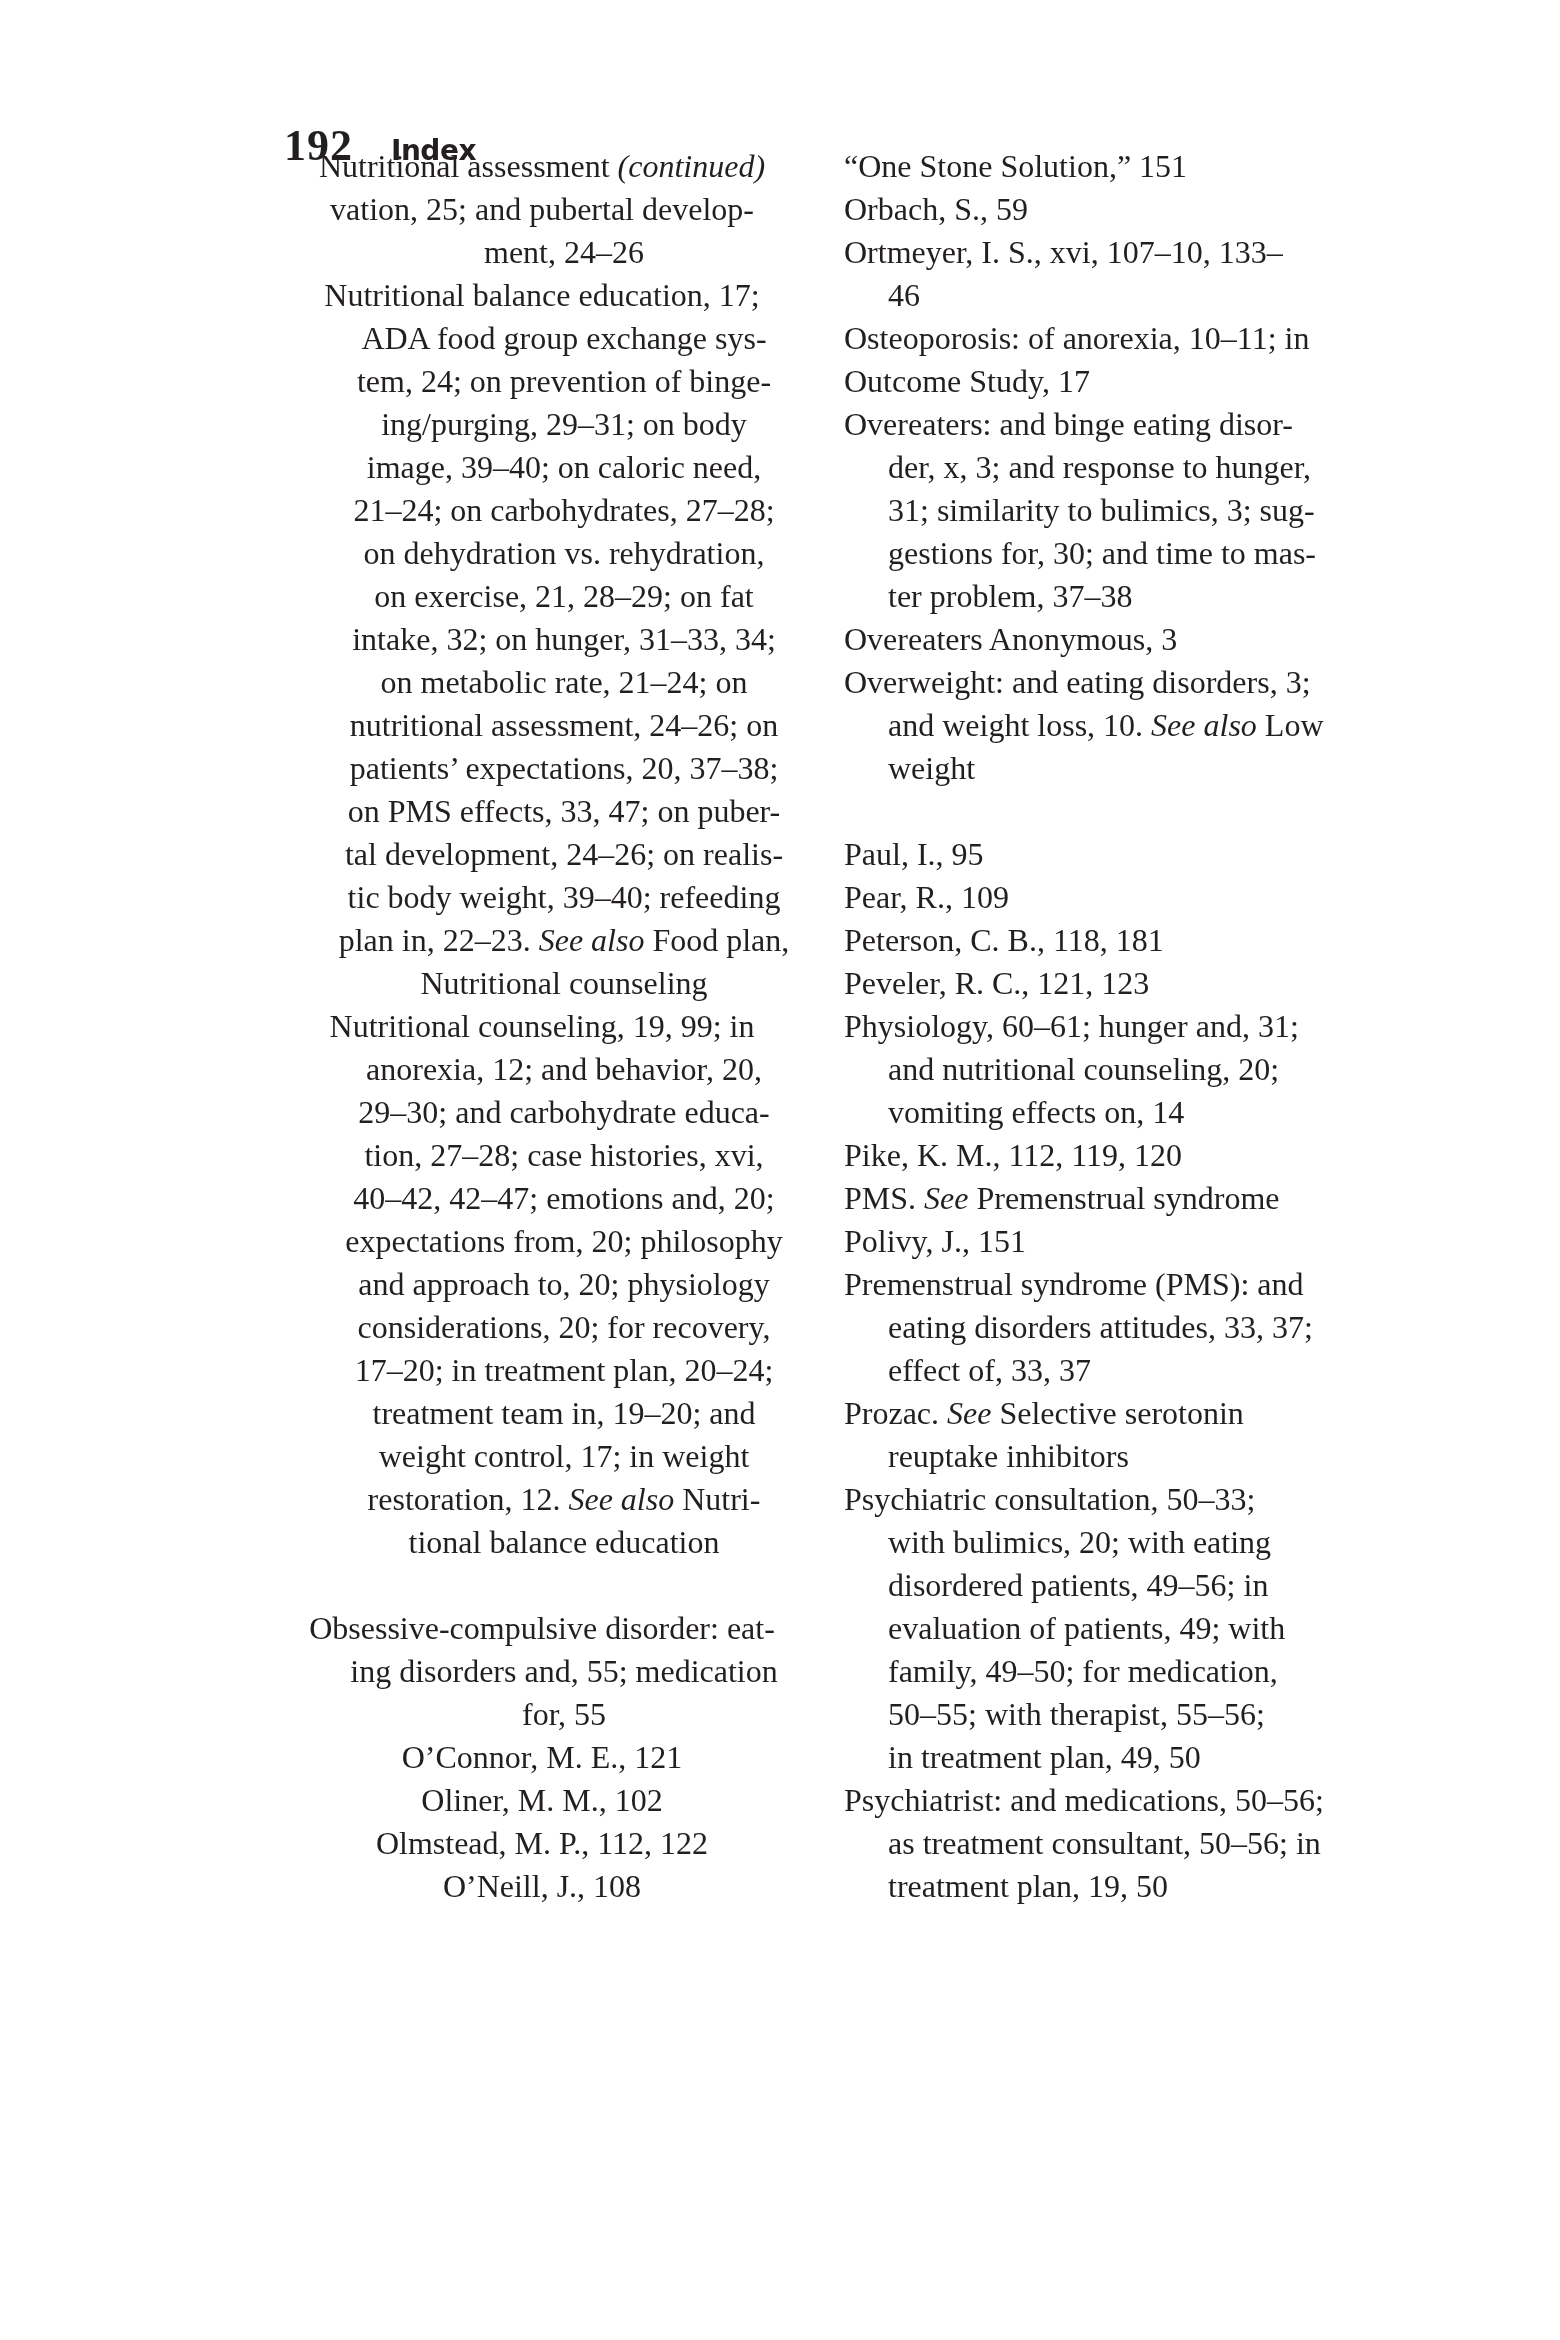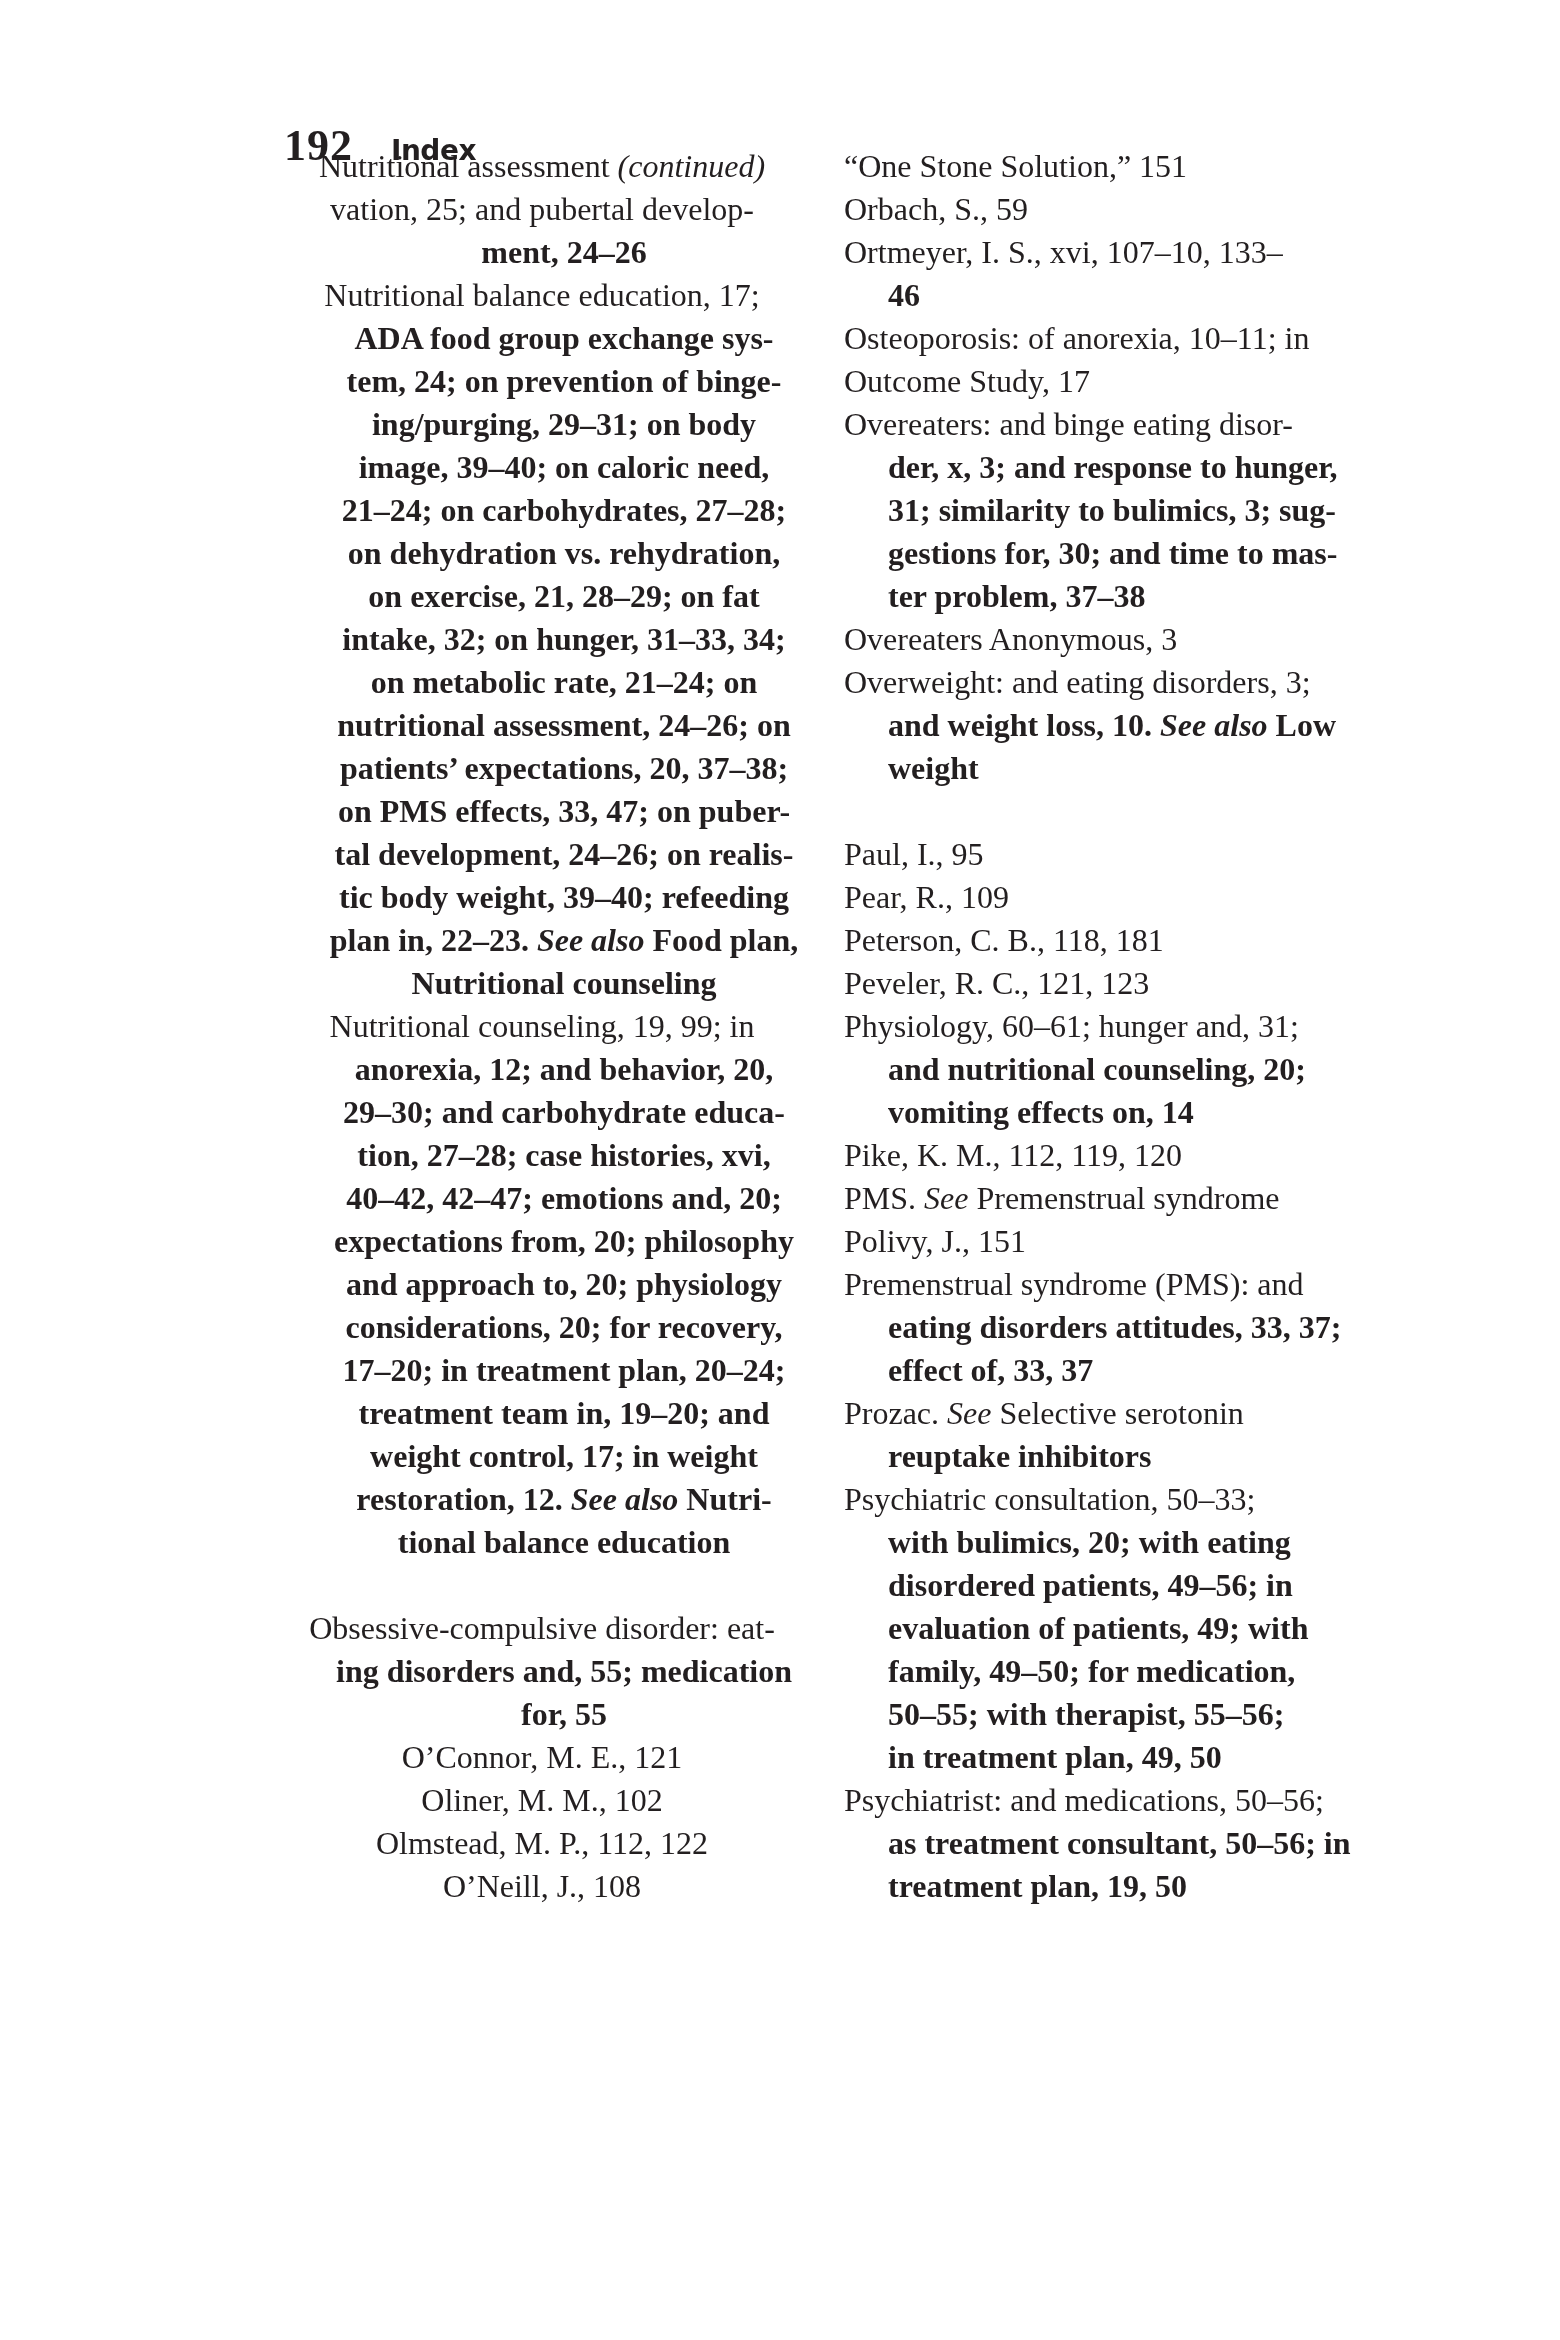--- a/index.html
+++ b/index.html
@@ -6,21 +6,21 @@
   body { width: 1561px; height: 2341px; position: relative; overflow: hidden; color: #231f20; }
   .page { position: absolute; left: 0; top: 0; width: 1561px; height: 2341px; }
   .running-head { position: absolute; left: 284px; top: 96px; height: 44px; display: flex; align-items: baseline; }
   .folio { font-family: "Liberation Serif", serif; font-size: 44px; font-weight: bold; letter-spacing: 1px; margin-top: 24px; }
   .section-title { font-family: "DejaVu Sans", sans-serif; font-size: 28px; font-weight: bold; margin-left: 38px; letter-spacing: -0.5px; }
   .col { position: absolute; top: 145px; width: 516px; font-family: "Liberation Serif", serif; font-size: 32px; line-height: 43px; }
   .col-left { left: 284px; text-align: center; }
   .col-right { left: 844px; }
   .line { display: block; white-space: nowrap; }
   .first { }
-  .cont { padding-left: 44px; font-weight: bold; }
+  .cont { padding-left: 44px; }
   .gap { height: 43px; }
   em { font-style: italic; }
 </style>
 </head>
 <body>
 
 <div class="page">
   <div class="running-head">
     <span class="folio">192</span>
     <span class="section-title">Index</span>

